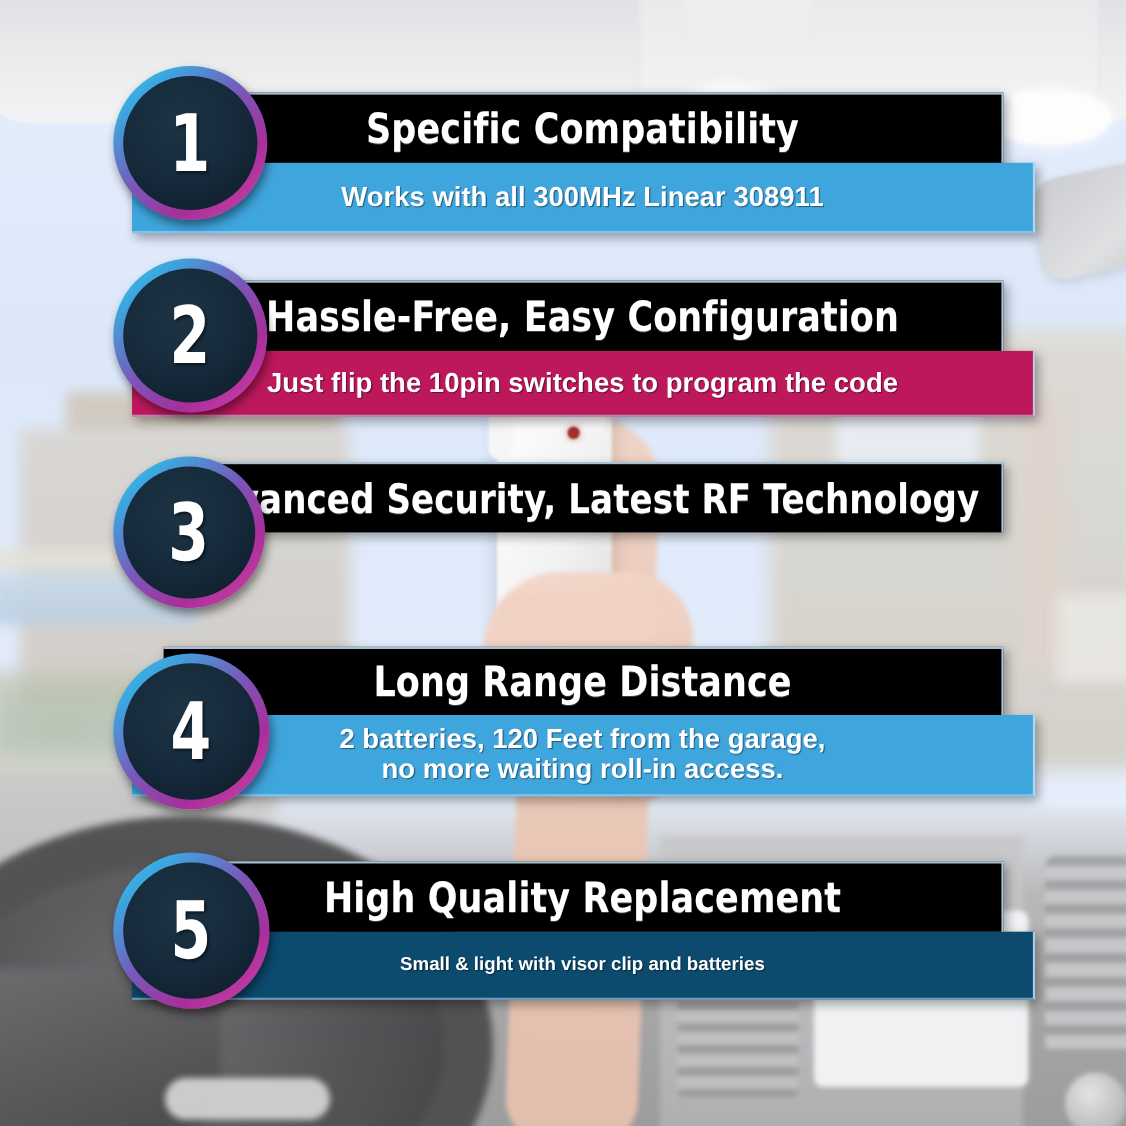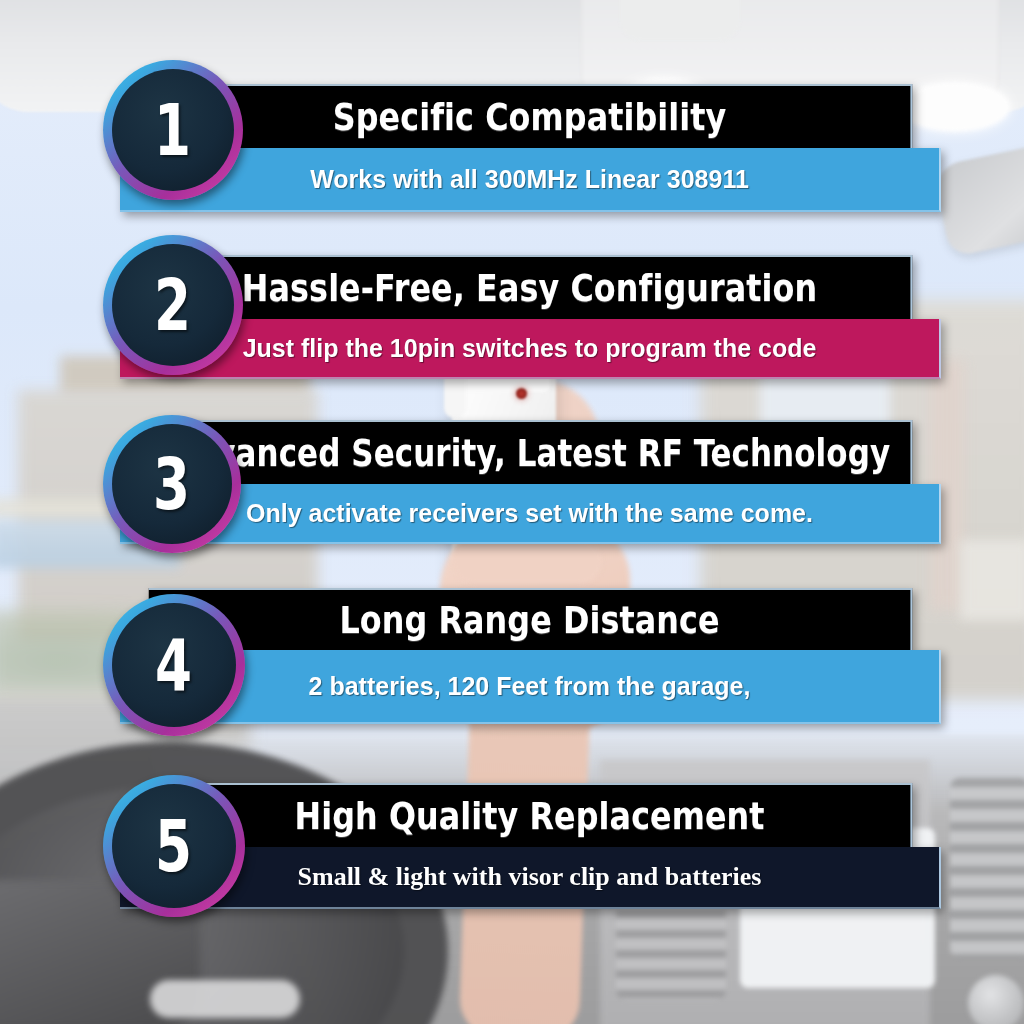--- a/index.html
+++ b/index.html
@@ -225,51 +225,49 @@
           <div class="badge-inner">
             <div class="badge-num" style="font-size: 72px;">2</div>
           </div>
         </div>
       </div>
       <div class="feature" style="top: 0px;">
         <div class="bars" style="top: 420px;">
           <div class="bar-title" style="height: 62px; font-size: 37px; background: rgb(0, 0, 0); color: rgb(255, 255, 255);">
             <span>Advanced Security, Latest RF Technology</span>
           </div>
-          <div class="bar-sub" style="height: 58px; font-size: 25px; background: rgb(63, 165, 221); color: rgb(255, 255, 255);">
-            <span>Only activate receivers set with the same come.</span>
-          </div>
         </div>
         <div class="badge" style="top: 415px; width: 138px; height: 138px;">
           <div class="badge-inner">
             <div class="badge-num" style="font-size: 72px;">3</div>
           </div>
         </div>
       </div>
       <div class="feature" style="top: 0px;">
         <div class="bars" style="top: 588px;">
           <div class="bar-title" style="height: 60px; font-size: 38px; background: rgb(0, 0, 0); color: rgb(255, 255, 255);">
             <span>Long Range Distance</span>
           </div>
           <div class="bar-sub" style="height: 72px; font-size: 25px; background: rgb(63, 165, 221); color: rgb(255, 255, 255);">
             <span>2 batteries, 120 Feet from the garage,</span>
+            <span>no more waiting roll-in access.</span>
           </div>
         </div>
         <div class="badge" style="top: 594px; width: 142px; height: 142px;">
           <div class="badge-inner">
             <div class="badge-num" style="font-size: 72px;">4</div>
           </div>
         </div>
       </div>
       <div class="feature" style="top: 0px;">
         <div class="bars" style="top: 783px;">
           <div class="bar-title" style="height: 62px; font-size: 38px; background: rgb(0, 0, 0); color: rgb(255, 255, 255);">
             <span>High Quality Replacement</span>
           </div>
-          <div class="bar-sub" style="height: 60px; font-size: 26px; background: #0f172a; color: rgb(255, 255, 255); font-family: Liberation Serif, serif;">
+          <div class="bar-sub" style="height: 60px; font-size: 17px; background: #0c4a6e; color: rgb(255, 255, 255);">
             <span>Small &amp; light with visor clip and batteries</span>
           </div>
         </div>
         <div class="badge" style="top: 775px; width: 142px; height: 142px;">
           <div class="badge-inner">
             <div class="badge-num" style="font-size: 72px;">5</div>
           </div>
         </div>
       </div>
     </div>

